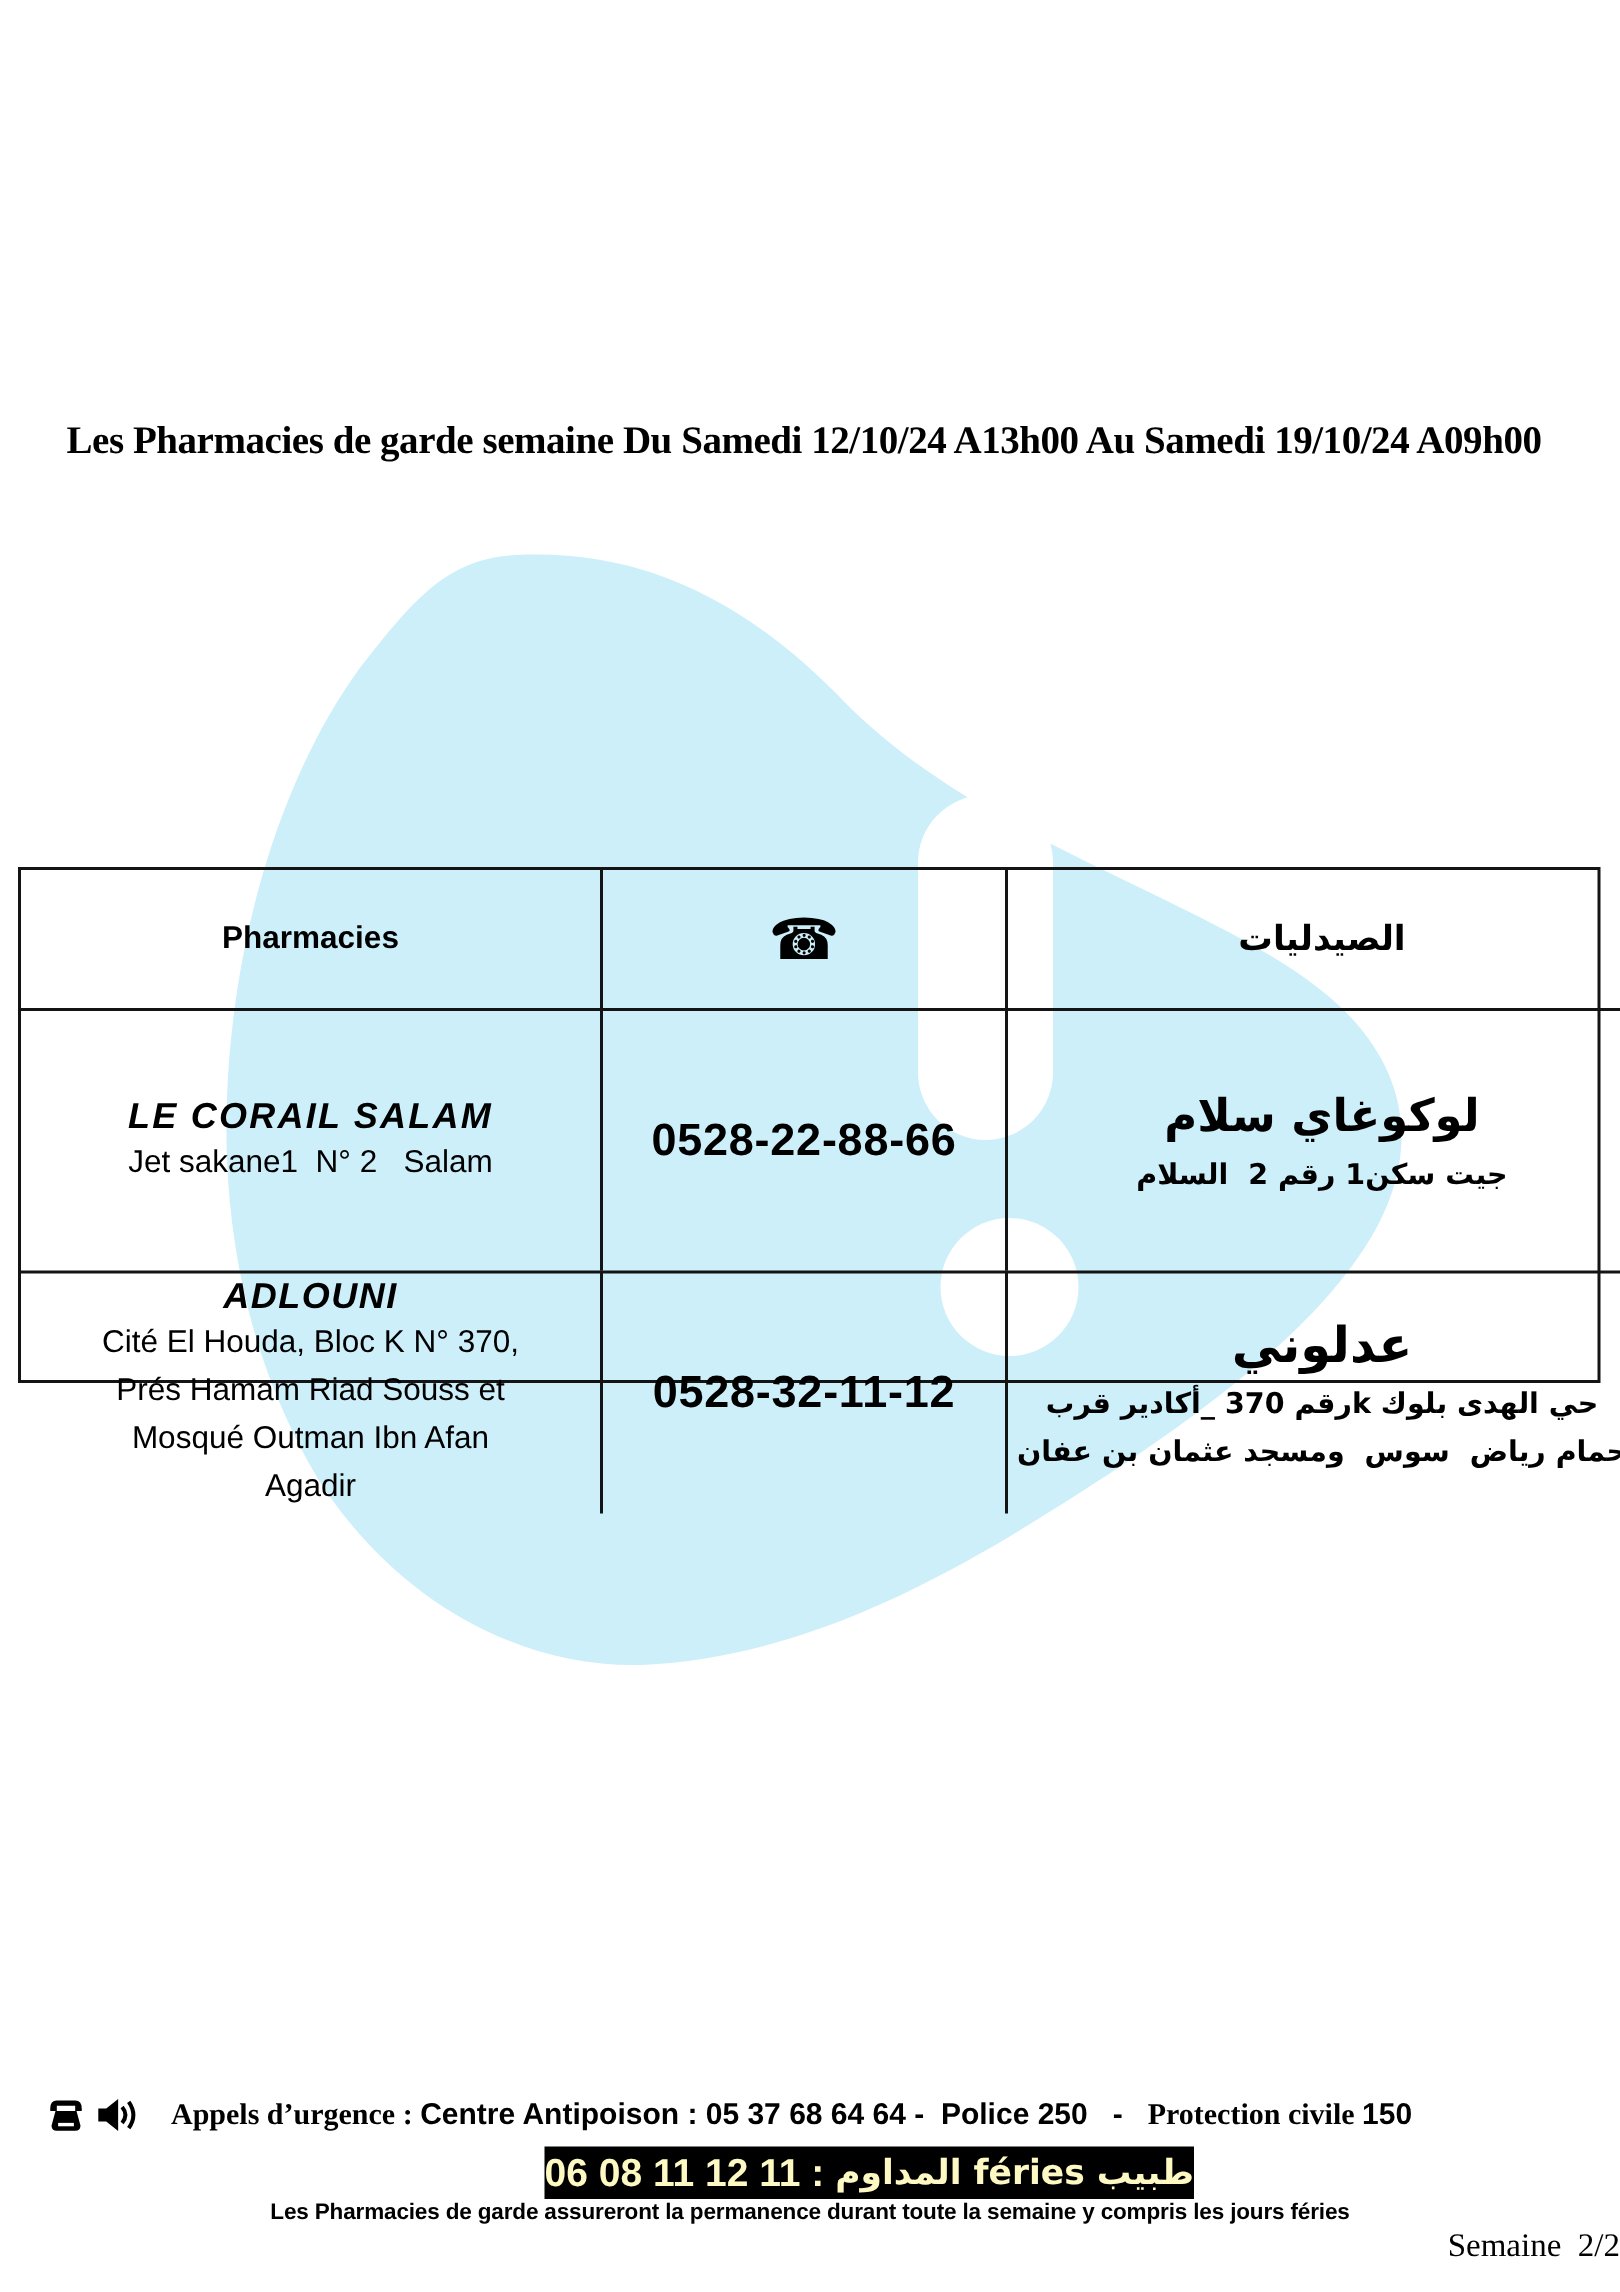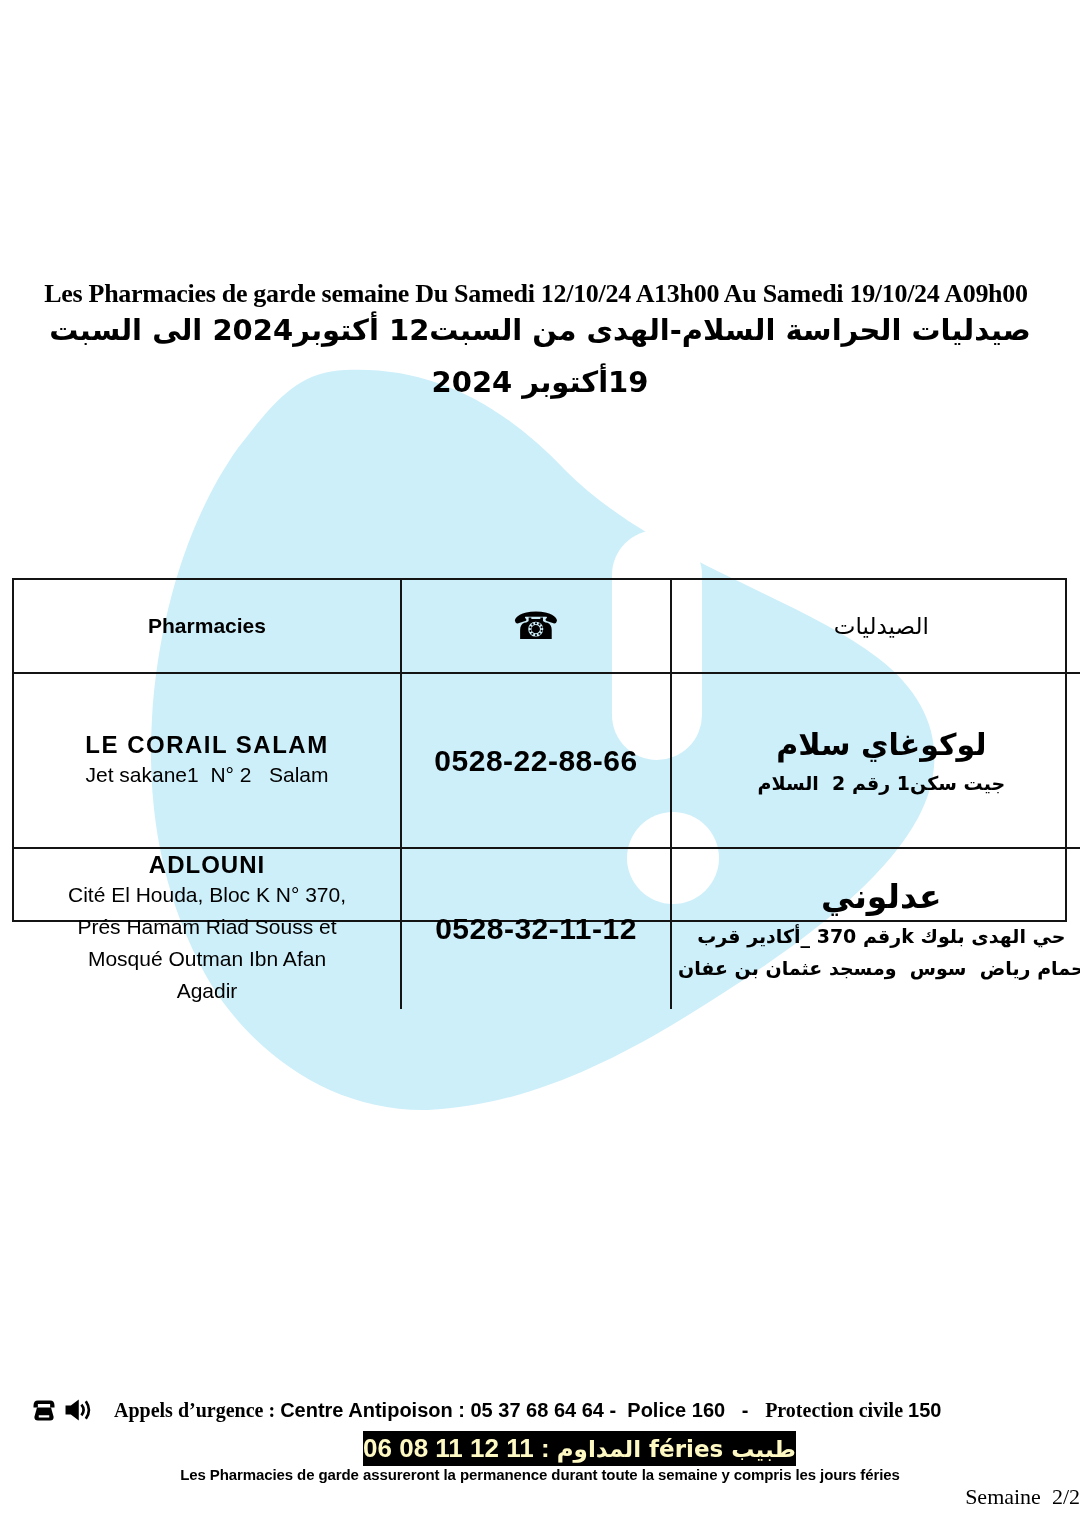--- a/index.html
+++ b/index.html
@@ -31,23 +31,23 @@
     grid-template-rows:92px 175px 1fr;
     border:2px solid #141414;box-sizing:border-box;
   }
   .cell{
     display:flex;flex-direction:column;align-items:center;justify-content:center;
     text-align:center;box-sizing:border-box;padding:2px 6px;
   }
   .bl{border-left:2px solid #141414;}
   .bt{border-top:2px solid #141414;}
   .hdr-fr{font-size:21px;font-weight:bold;}
-  .hdr-ar{font-family:"DejaVu Sans",sans-serif;font-size:23px;font-weight:normal;}
+  .hdr-ar{font-family:"DejaVu Sans",sans-serif;font-size:23px;font-weight:bold;}
   .phone-glyph{font-family:"DejaVu Sans",sans-serif;font-size:38px;line-height:38px;}
-  .ph-name{font-size:24px;font-weight:bold;letter-spacing:1.5px;white-space:pre;}
+  .ph-name{font-size:24px;font-weight:bold;letter-spacing:1.5px;white-space:pre;font-style:italic;}
   .ph-addr{font-size:21px;line-height:32px;white-space:pre;}
   .ph-num{font-size:30px;font-weight:bold;letter-spacing:0.5px;}
   .ar-cell{font-family:"DejaVu Sans",sans-serif;font-weight:bold;}
   .ar-name-1{font-size:30px;line-height:44px;}
   .ar-name-2{font-size:33px;line-height:46px;}
   .ar-addr{font-size:19px;line-height:32px;white-space:pre;}
 
   
   .emergency{
     left:30px;right:10px;top:1394px;height:32px;
@@ -85,21 +85,20 @@
              C 596,1070 516,1106 428,1110
              C 336,1112 258,1058 212,986
              C 166,908 146,818 152,718
              C 158,618 188,518 238,448
              C 278,396 300,372 345,370 Z" fill="#cdeffa"></path>
     <rect x="612" y="530" width="90" height="230" rx="45" fill="#ffffff"></rect>
     <circle cx="673" cy="858" r="46" fill="#ffffff"></circle>
   </svg>
 
   <div class="layer title-fr">Les Pharmacies de garde semaine Du Samedi 12/10/24 A13h00 Au Samedi 19/10/24 A09h00</div>
-  <div class="layer title-ar" dir="rtl">صيدليات الحراسة السلام-الهدى  من السبت12 أكتوبر2024 الى السبت 19أكتوبر 2024</div>
 
   <div class="layer gtable">
 
     <div class="cell">
       <span class="hdr-fr">Pharmacies</span>
     </div>
     <div class="cell bl">
       <span class="phone-glyph">☎</span>
     </div>
     <div class="cell bl" dir="rtl">
@@ -145,21 +144,21 @@
       <svg width="30" height="28" viewBox="0 0 34 30">
         <path fill="#000" d="M19 3 L10 10 L4 10 L4 20 L10 20 L19 27 Z"></path>
         <path d="M22 9 Q27 15 22 21" stroke="#000" stroke-width="3" fill="none"></path>
         <path d="M27 5 Q34 15 27 25" stroke="#000" stroke-width="3" fill="none"></path>
       </svg>
     </span>
     <span class="serif pre">Appels d’urgence</span>
     <span class="serif pre"> : </span>
     <span class="pre">Centre Antipoison : 05 37 68 64 64</span>
     <span class="pre"> -  </span>
-    <span class="pre">Police 160</span>
+    <span class="pre">Police 250</span>
     <span class="pre">   -   </span>
     <span class="serif pre">Protection civile </span>
     <span class="pre">150</span>
   </div>
 
   <div class="layer bar">
     <span class="num">06 08 11 12 11</span>
     <span class="num"> : </span>
     <span class="ar" dir="rtl">طبيب féries المداوم</span>
   </div>

